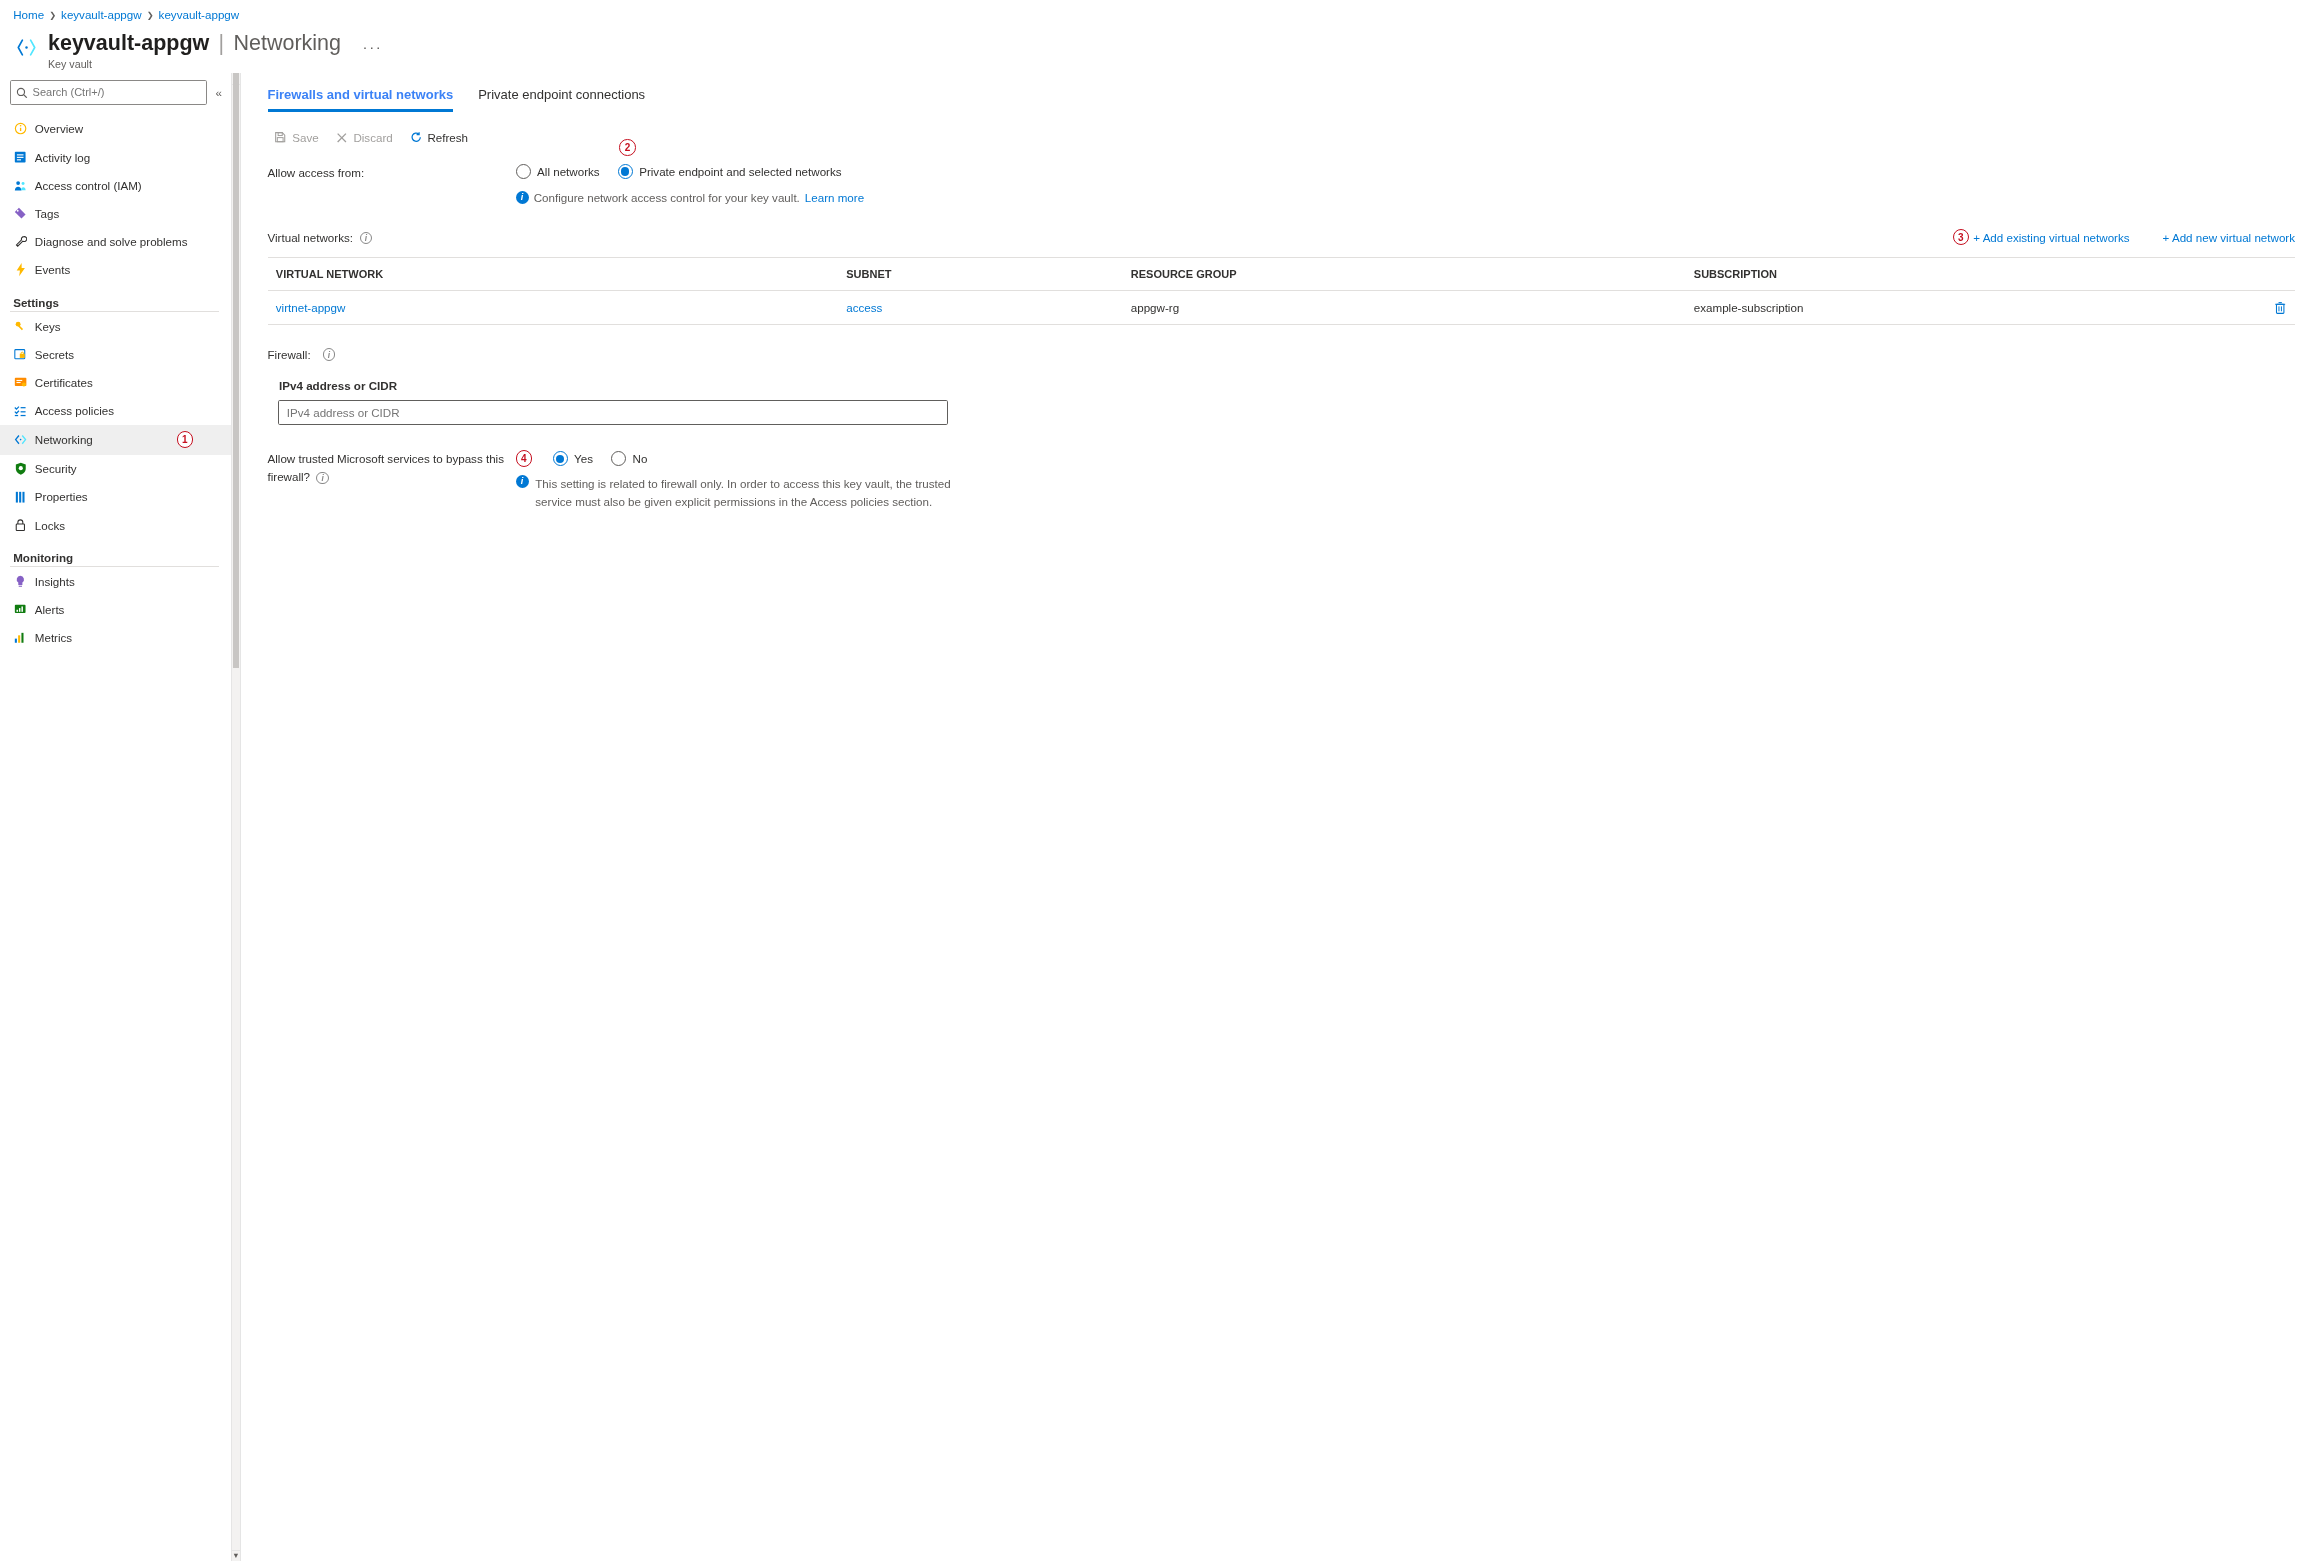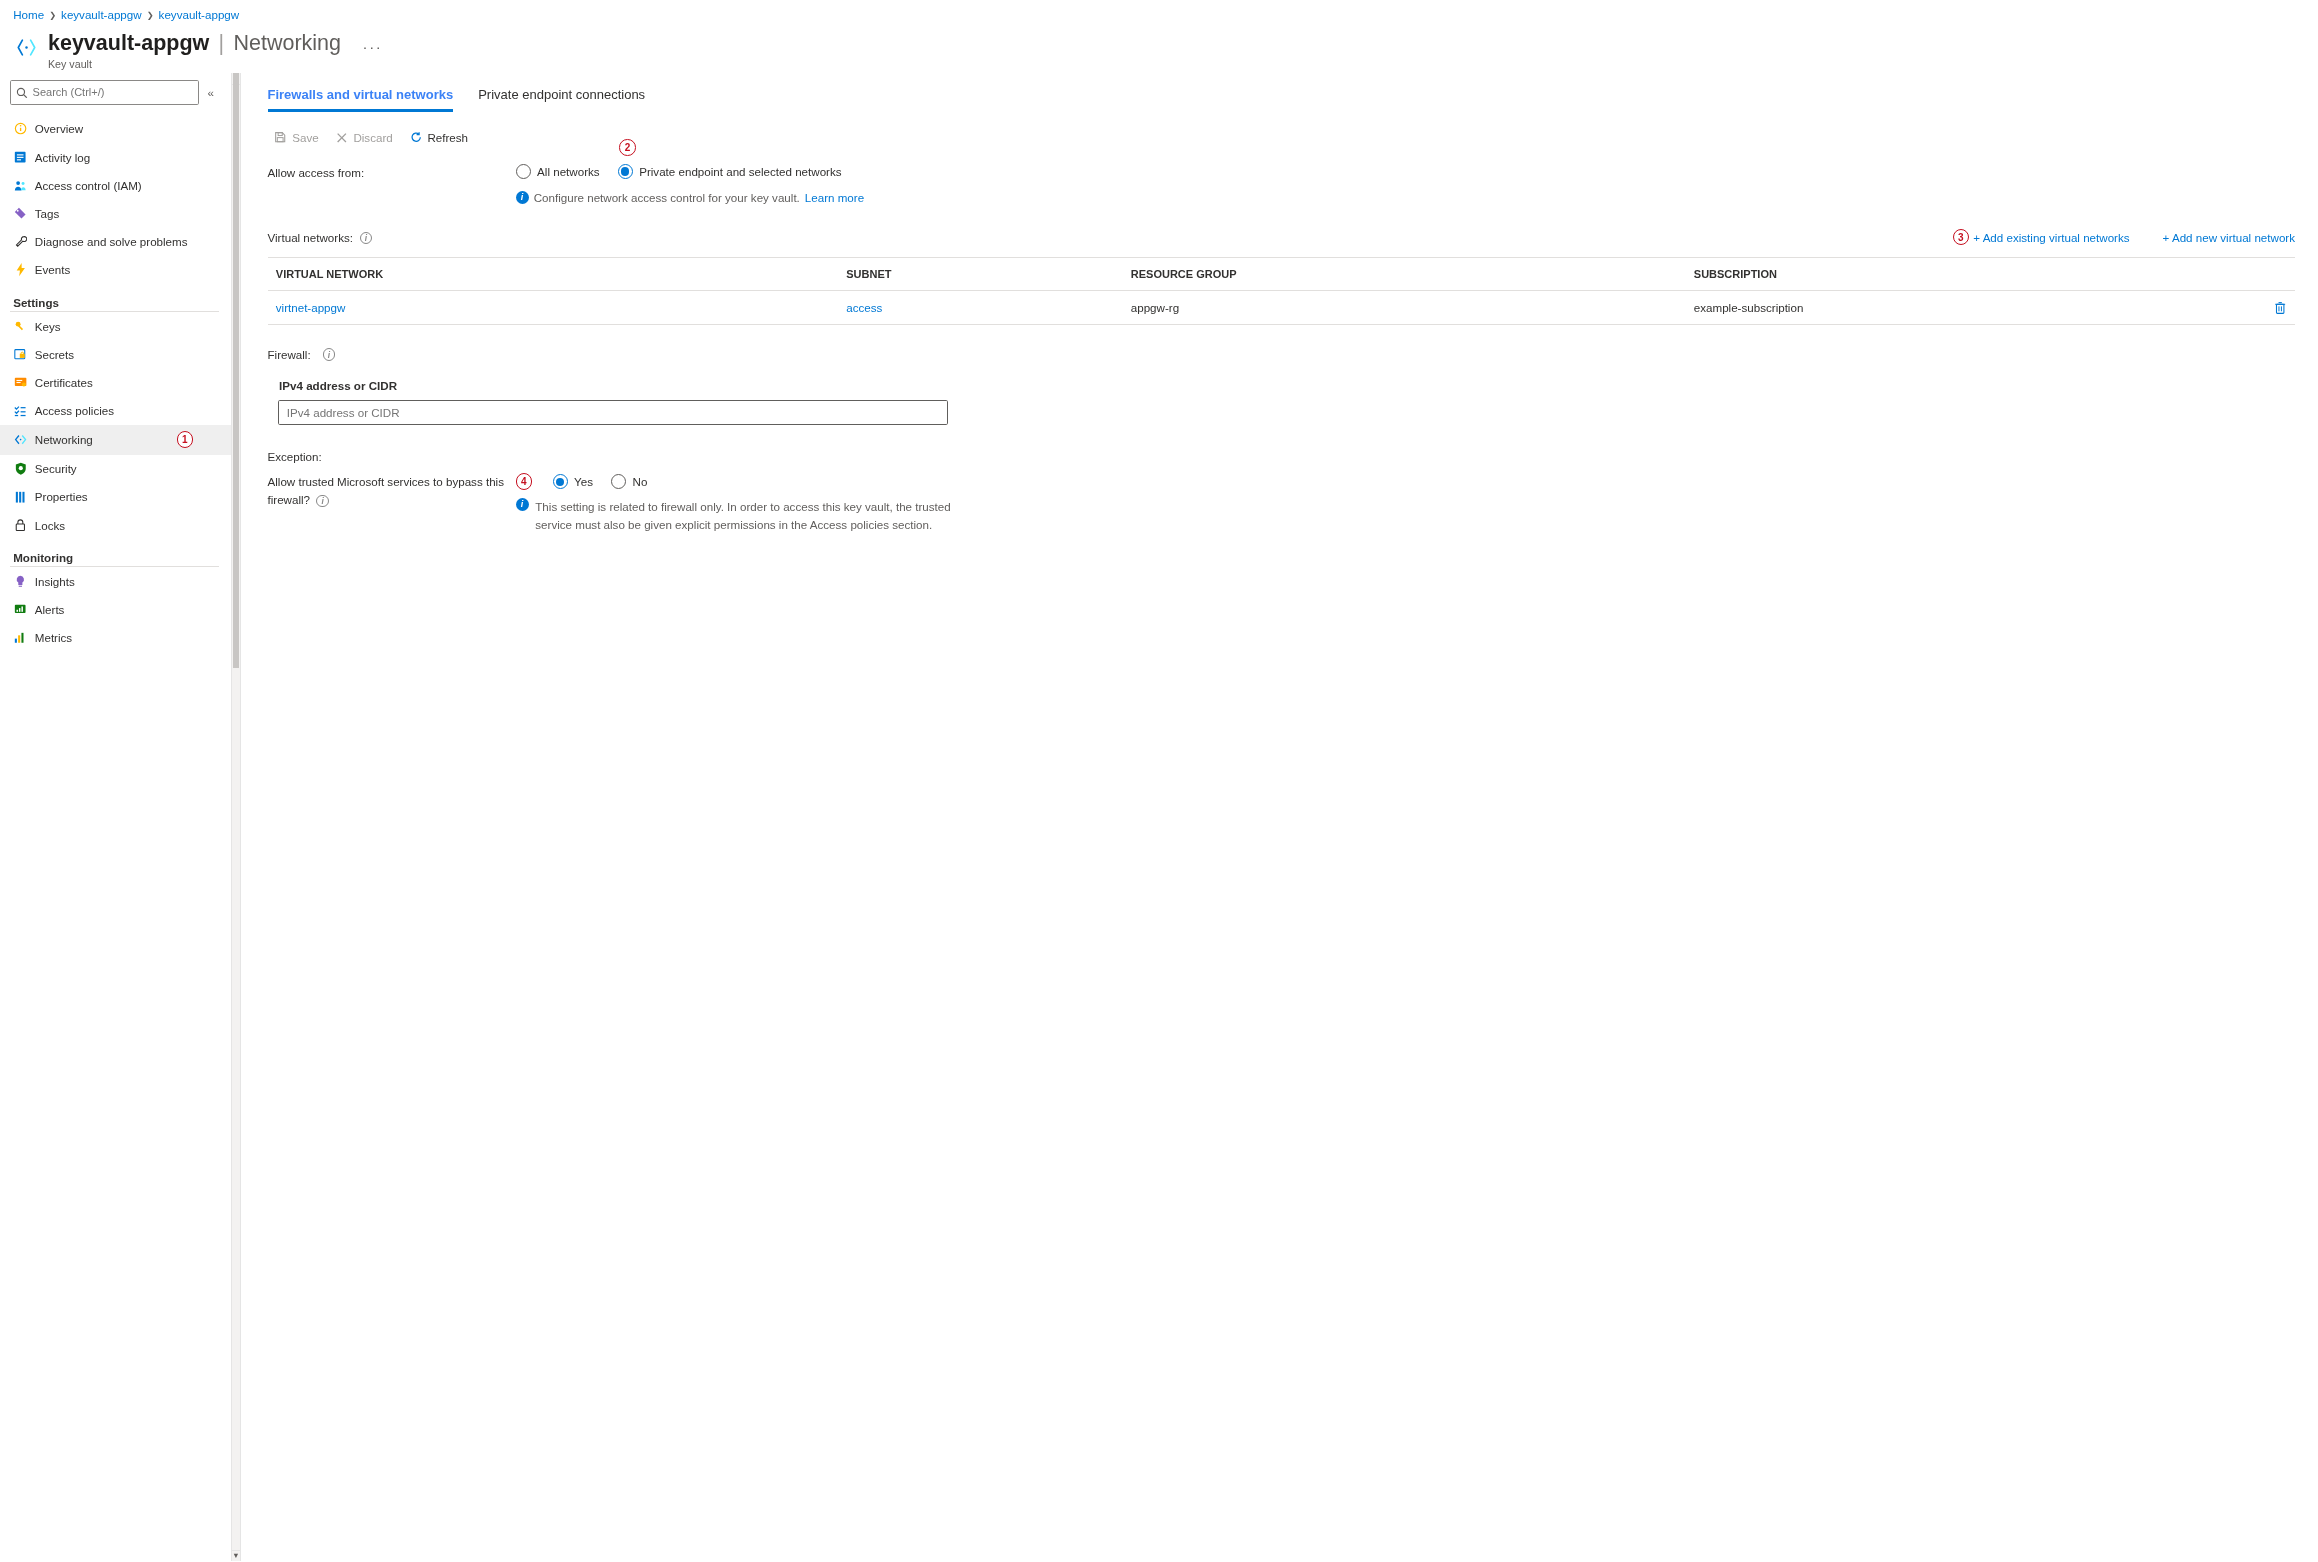--- a/index.html
+++ b/index.html
@@ -49,21 +49,21 @@
       display: flex;
       min-height: calc(100vh - 74px);
     }
     .sidebar {
       width: 231px;
       flex-shrink: 0;
       padding: 6.6px 0 13.2px 0;
     }
     .search-wrap {
       display: flex; align-items: center;
-      padding: 0 17px 10px 10px;
+      padding: 0 9px 10px 10px;
       gap: 8.3px;
     }
     .search-box {
       flex: 1;
       display: flex; align-items: center;
       border: 0.8px solid #8a8886;
       border-radius: 1.7px;
       height: 25px;
       padding: 0 5px;
       gap: 5px;
@@ -588,21 +588,20 @@
     <div class="firewall-section">
       <div class="firewall-heading">
         <span>Firewall:</span>
         <span class="info-light">i</span>
       </div>
       <div class="cidr-label">IPv4 address or CIDR</div>
       <input class="cidr-input" placeholder="IPv4 address or CIDR" style="">
     </div>
 
     <div class="exception-section">
-      <div class="exception-label">Exception:</div>
       <div class="bypass-row">
         <div class="bypass-label">
           <span style="flex:1;">
             <span>Allow trusted Microsoft services to bypass this firewall?</span>
             &nbsp;<span class="info-light">i</span>
           </span>
         </div>
         <div class="bypass-control">
           <div class="radio-group">
             <span class="annot annot-inline-left">4</span>

